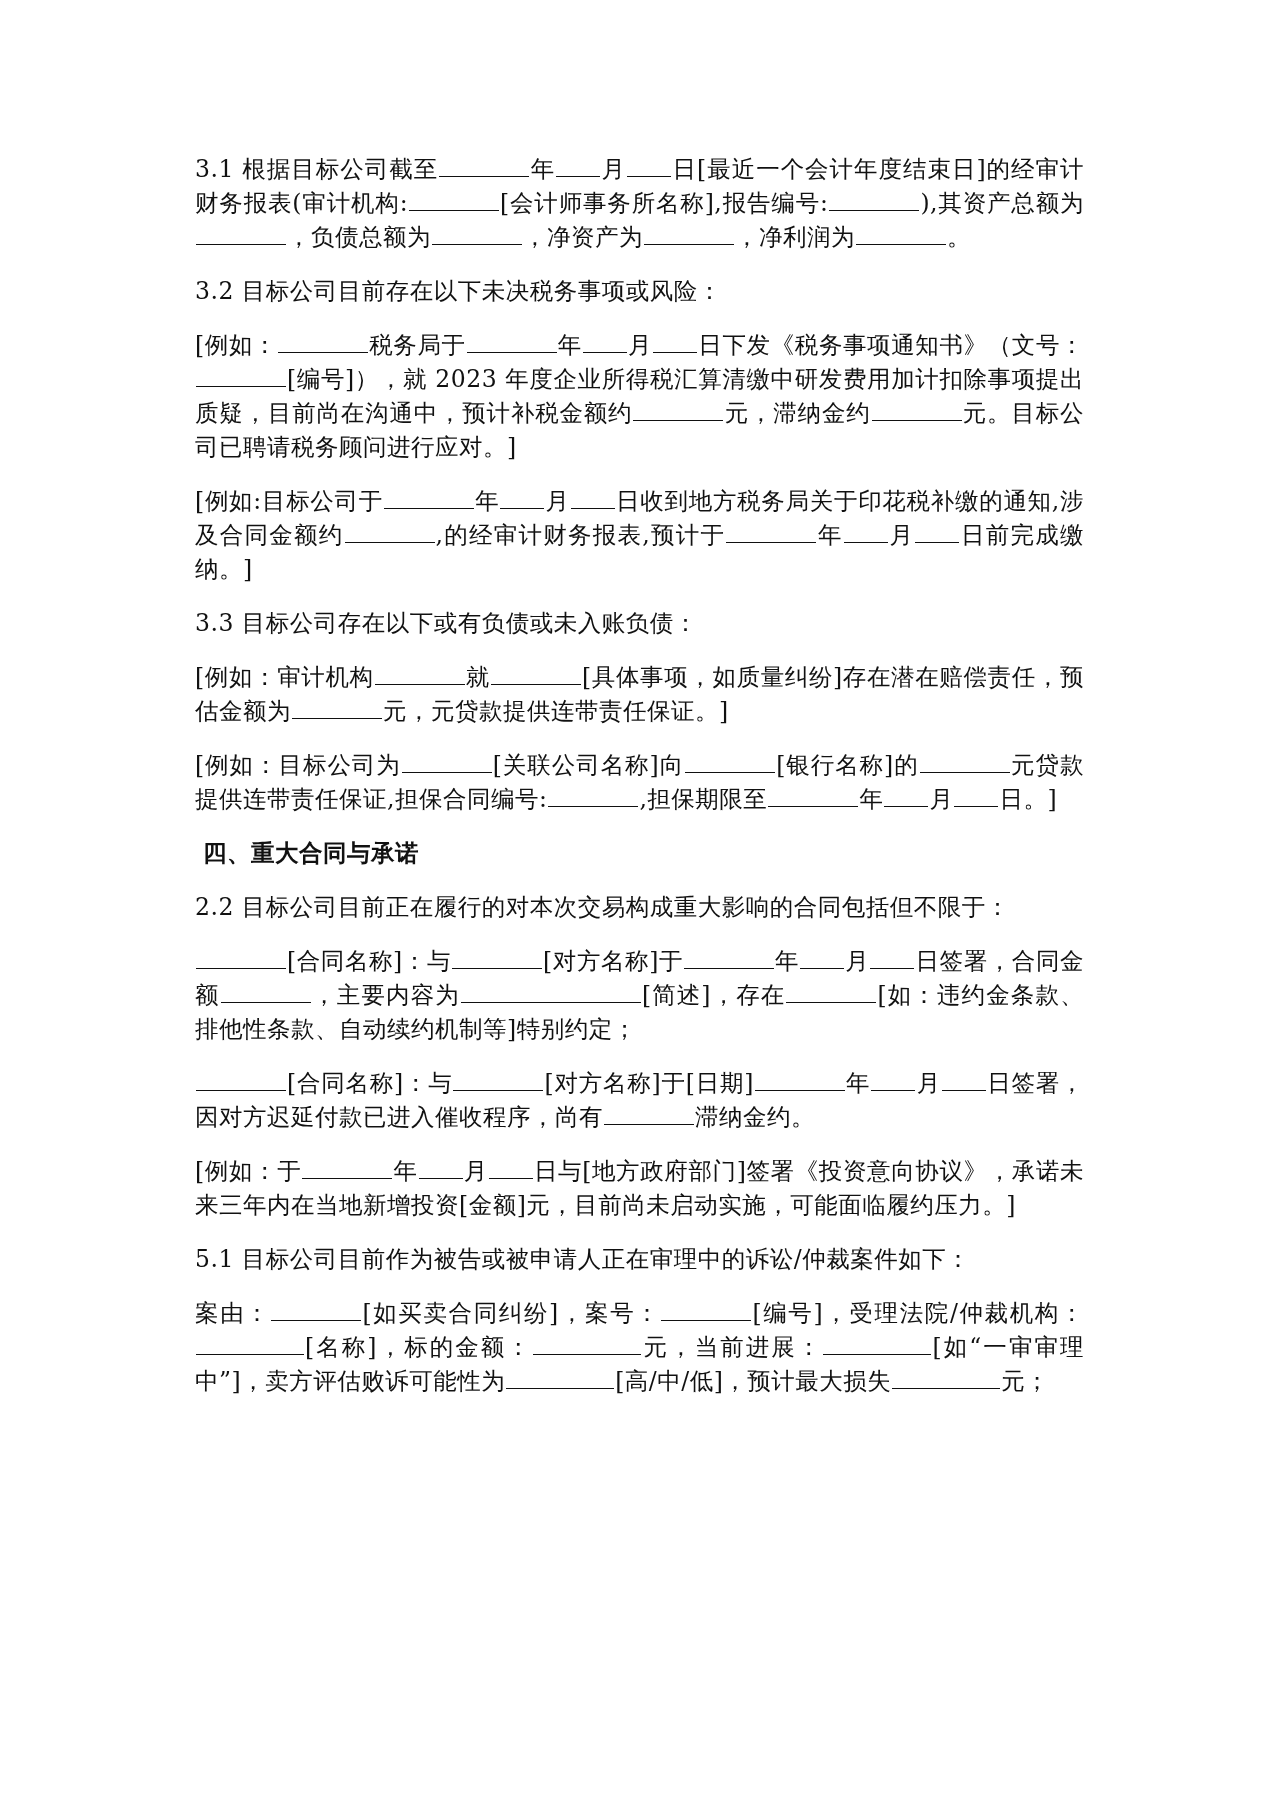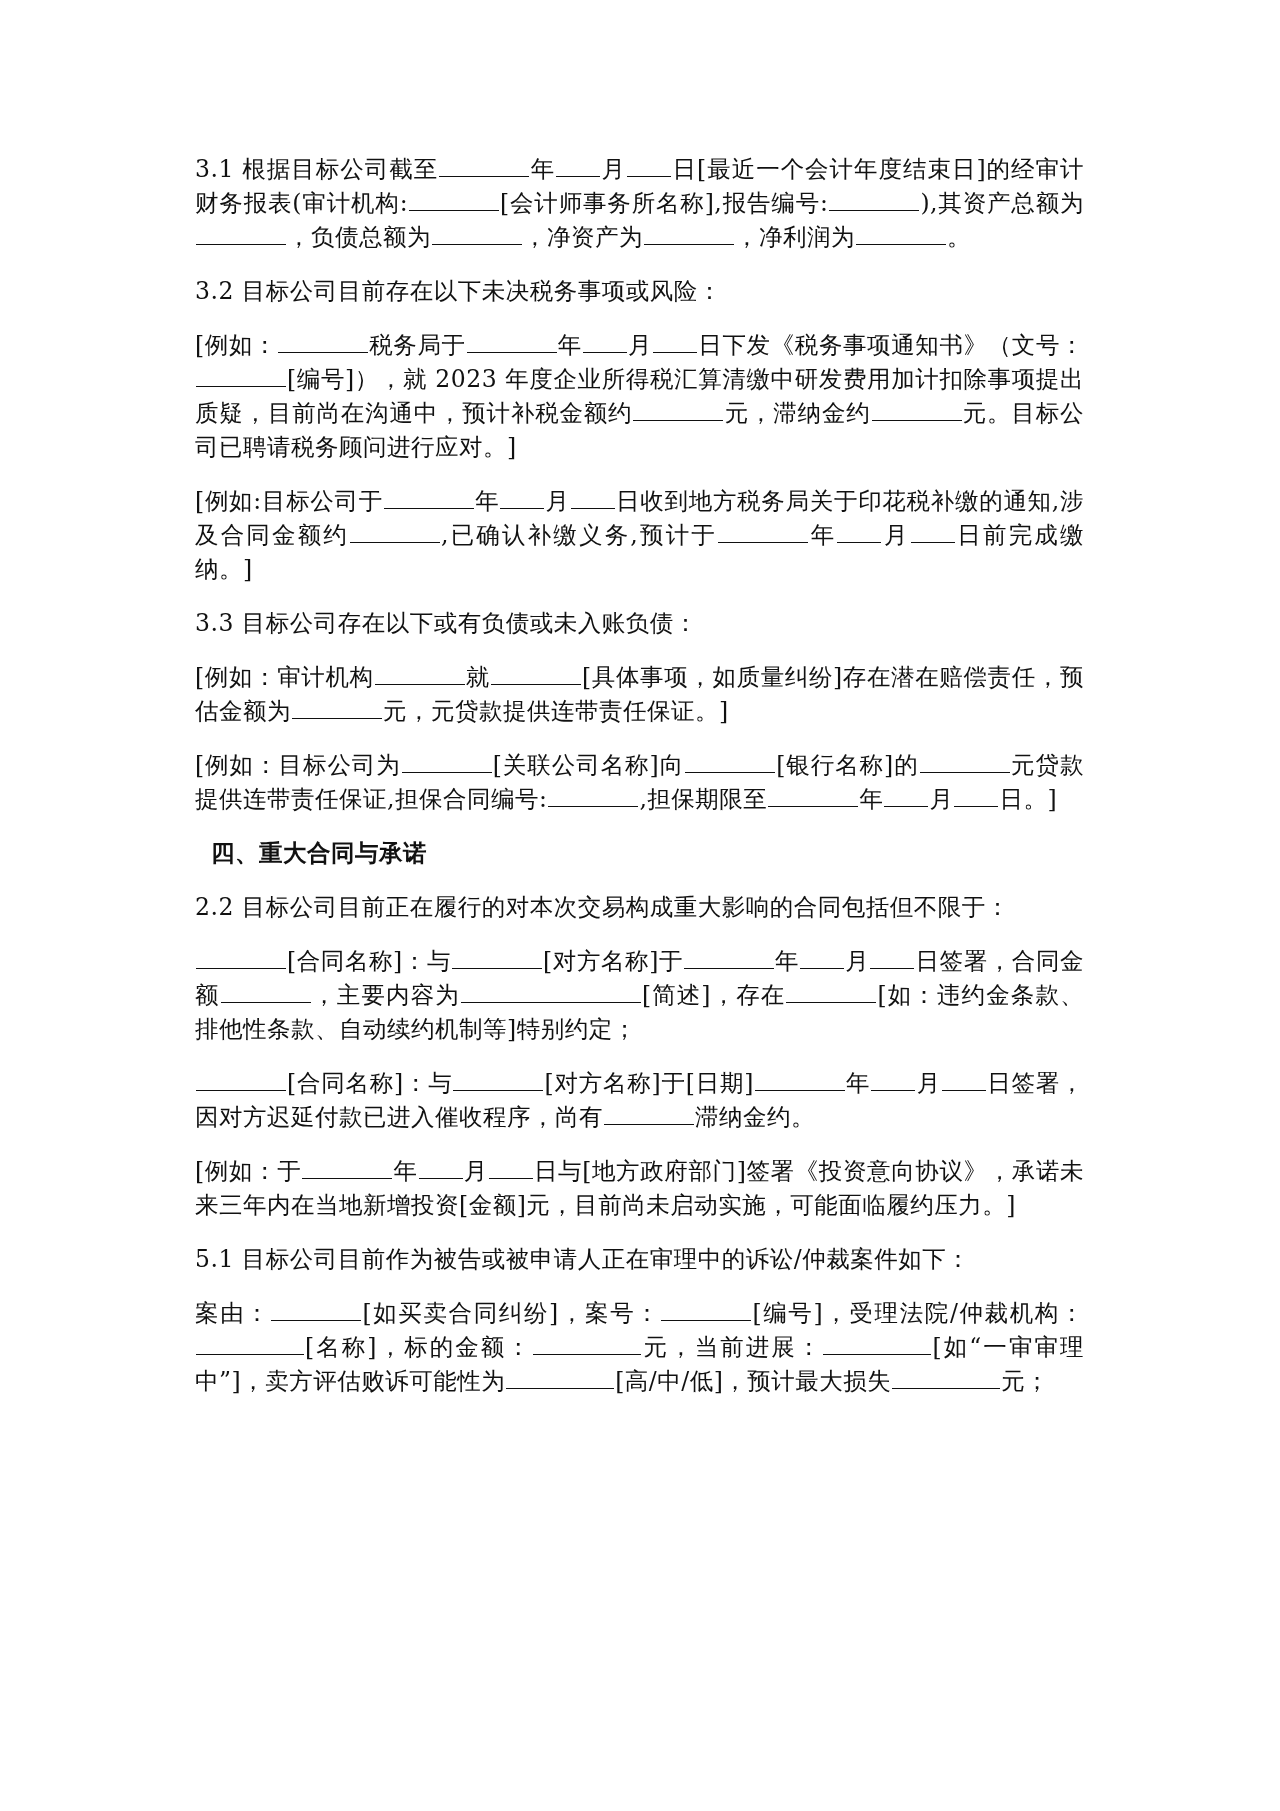--- a/index.html
+++ b/index.html
@@ -4,32 +4,32 @@
 <style>
   html, body { margin:0; padding:0; background:#ffffff; }
   body { width:1280px; height:1811px; position:relative; overflow:hidden; }
   .page {
     position:absolute; left:195px; top:152px; width:905px;
     font-family: "DejaVu Serif", "Liberation Serif", serif;
     font-size:23.5px; color:#111111; line-height:34px;
     letter-spacing:0.5px;
   }
   .para { margin:0 16px 20px 0; text-align:justify; text-align-last:left; }
-  .heading { font-weight:bold; margin:0 0 20px 16px; }
+  .heading { font-weight:bold; margin:0 0 20px 8px; }
   .blank { display:inline-block; border-bottom:1.6px solid #111; height:22px; vertical-align:baseline; margin:0 1px; }
   .b3 { width:44px; } .b6 { width:90px; } .b7 { width:108px; } .b12 { width:180px; }
 </style>
 </head>
 <body>
 
 <div class="page" id="doc">
     <p class="para"><span>3.1 根据目标公司截至</span><span class="blank b6"></span><span>年</span><span class="blank b3"></span><span>月</span><span class="blank b3"></span><span>日[最近一个会计年度结束日]的经审计财务报表(审计机构:</span><span class="blank b6"></span><span>[会计师事务所名称],报告编号:</span><span class="blank b6"></span><span>),其资产总额为</span><span class="blank b6"></span><span>，负债总额为</span><span class="blank b6"></span><span>，净资产为</span><span class="blank b6"></span><span>，净利润为</span><span class="blank b6"></span><span>。</span></p>
     <p class="para"><span>3.2 目标公司目前存在以下未决税务事项或风险：</span></p>
     <p class="para"><span>[例如：</span><span class="blank b6"></span><span>税务局于</span><span class="blank b6"></span><span>年</span><span class="blank b3"></span><span>月</span><span class="blank b3"></span><span>日下发《税务事项通知书》（文号：</span><span class="blank b6"></span><span>[编号]），就 2023  年度企业所得税汇算清缴中研发费用加计扣除事项提出质疑，目前尚在沟通中，预计补税金额约</span><span class="blank b6"></span><span>元，滞纳金约</span><span class="blank b6"></span><span>元。目标公司已聘请税务顾问进行应对。]</span></p>
-    <p class="para"><span>[例如:目标公司于</span><span class="blank b6"></span><span>年</span><span class="blank b3"></span><span>月</span><span class="blank b3"></span><span>日收到地方税务局关于印花税补缴的通知,涉及合同金额约</span><span class="blank b6"></span><span>,已确认补缴义务,预计于</span><span class="blank b6"></span><span>年</span><span class="blank b3"></span><span>月</span><span class="blank b3"></span><span>日前完成缴纳。]</span></p>
+    <p class="para"><span>[例如:目标公司于</span><span class="blank b6"></span><span>年</span><span class="blank b3"></span><span>月</span><span class="blank b3"></span><span>日收到地方税务局关于印花税补缴的通知,涉及合同金额约</span><span class="blank b6"></span><span>,的经审计财务报表,预计于</span><span class="blank b6"></span><span>年</span><span class="blank b3"></span><span>月</span><span class="blank b3"></span><span>日前完成缴纳。]</span></p>
     <p class="para"><span>3.3 目标公司存在以下或有负债或未入账负债：</span></p>
     <p class="para"><span>[例如：审计机构</span><span class="blank b6"></span><span>就</span><span class="blank b6"></span><span>[具体事项，如质量纠纷]存在潜在赔偿责任，预估金额为</span><span class="blank b6"></span><span>元，元贷款提供连带责任保证。]</span></p>
     <p class="para"><span>[例如：目标公司为</span><span class="blank b6"></span><span>[关联公司名称]向</span><span class="blank b6"></span><span>[银行名称]的</span><span class="blank b6"></span><span>元贷款提供连带责任保证,担保合同编号:</span><span class="blank b6"></span><span>,担保期限至</span><span class="blank b6"></span><span>年</span><span class="blank b3"></span><span>月</span><span class="blank b3"></span><span>日。]</span></p>
     <p class="heading"><span>四、重大合同与承诺</span></p>
     <p class="para"><span>2.2 目标公司目前正在履行的对本次交易构成重大影响的合同包括但不限于：</span></p>
     <p class="para"><span class="blank b6"></span><span>[合同名称]：与</span><span class="blank b6"></span><span>[对方名称]于</span><span class="blank b6"></span><span>年</span><span class="blank b3"></span><span>月</span><span class="blank b3"></span><span>日签署，合同金额</span><span class="blank b6"></span><span>，主要内容为</span><span class="blank b12"></span><span>[简述]，存在</span><span class="blank b6"></span><span>[如：违约金条款、排他性条款、自动续约机制等]特别约定；</span></p>
     <p class="para"><span class="blank b6"></span><span>[合同名称]：与</span><span class="blank b6"></span><span>[对方名称]于[日期]</span><span class="blank b6"></span><span>年</span><span class="blank b3"></span><span>月</span><span class="blank b3"></span><span>日签署，因对方迟延付款已进入催收程序，尚有</span><span class="blank b6"></span><span>滞纳金约。</span></p>
     <p class="para"><span>[例如：于</span><span class="blank b6"></span><span>年</span><span class="blank b3"></span><span>月</span><span class="blank b3"></span><span>日与[地方政府部门]签署《投资意向协议》，承诺未来三年内在当地新增投资[金额]元，目前尚未启动实施，可能面临履约压力。]</span></p>
     <p class="para"><span>5.1 目标公司目前作为被告或被申请人正在审理中的诉讼/仲裁案件如下：</span></p>
     <p class="para"><span>案由：</span><span class="blank b6"></span><span>[如买卖合同纠纷]，案号：</span><span class="blank b6"></span><span>[编号]，受理法院/仲裁机构：</span><span class="blank b7"></span><span>[名称]，标的金额：</span><span class="blank b7"></span><span>元，当前进展：</span><span class="blank b7"></span><span>[如“一审审理中”]，卖方评估败诉可能性为</span><span class="blank b7"></span><span>[高/中/低]，预计最大损失</span><span class="blank b7"></span><span>元；</span></p>

